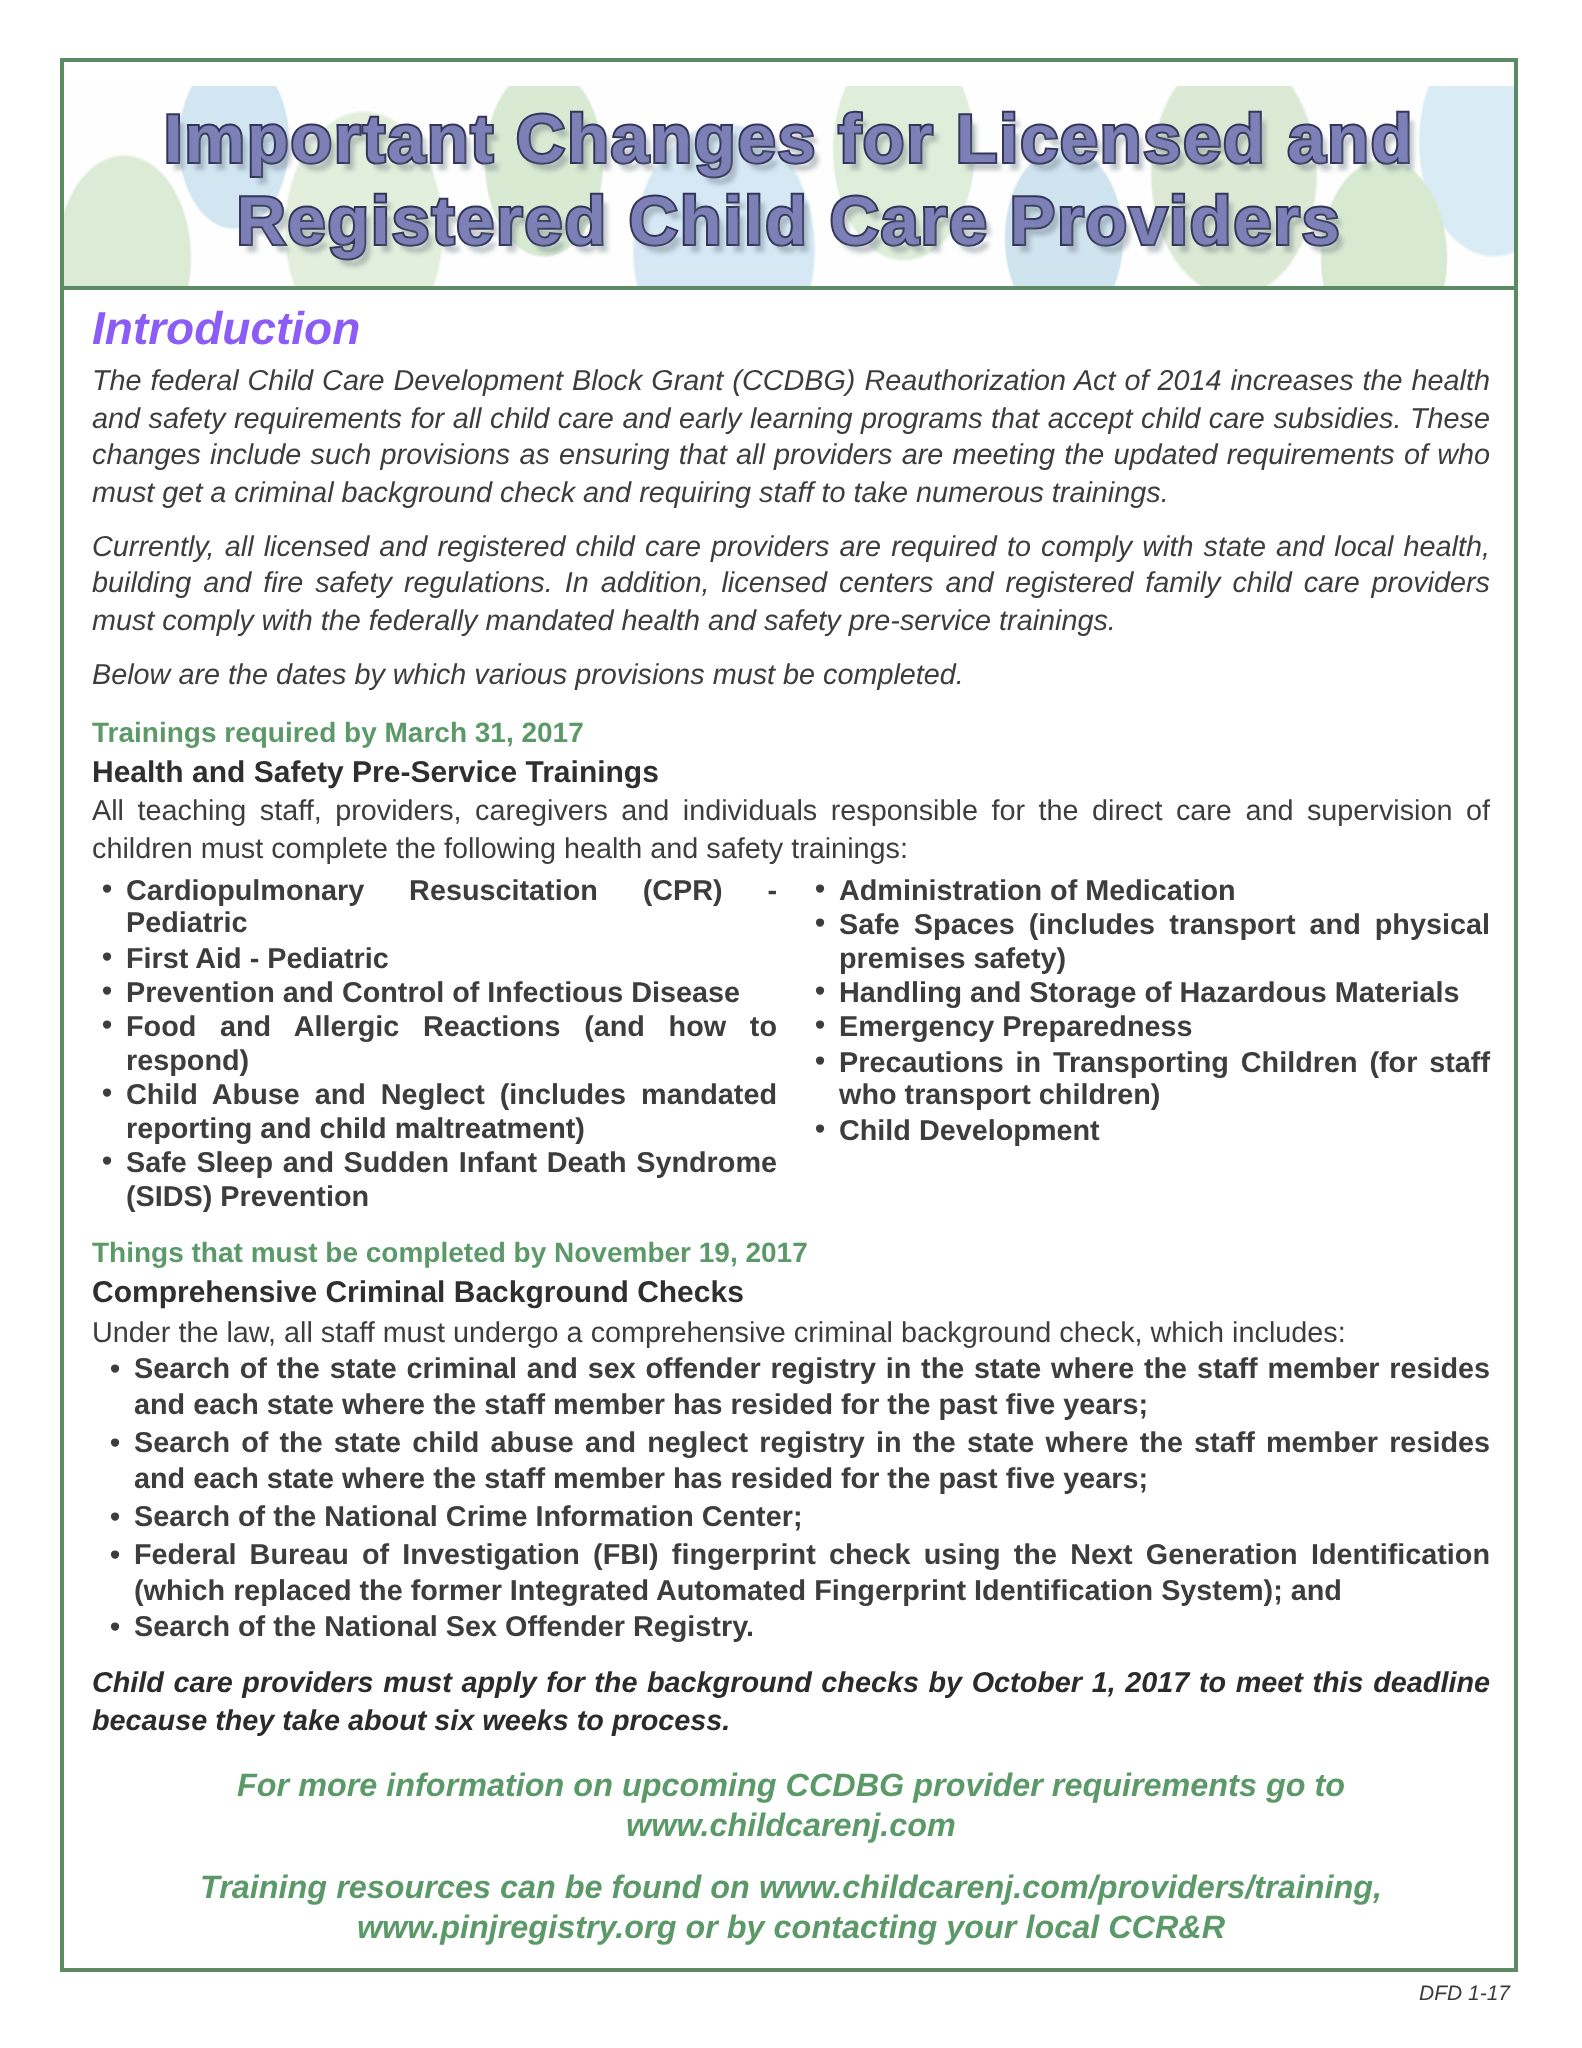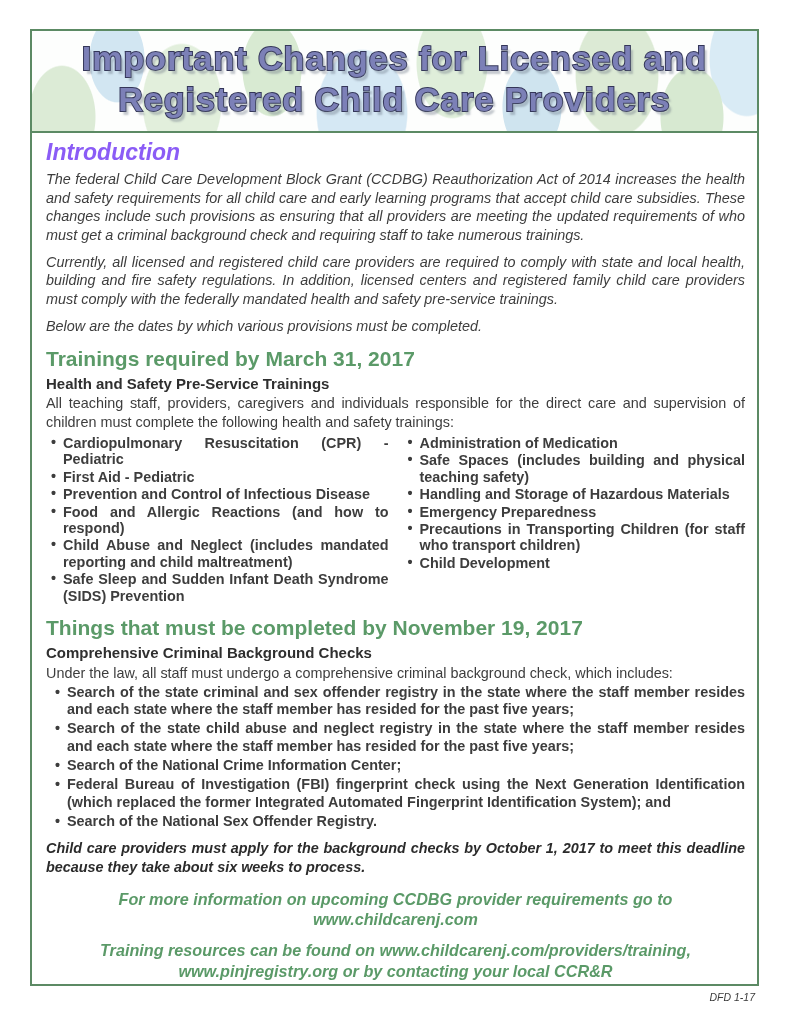--- a/index.html
+++ b/index.html
@@ -22,35 +22,36 @@
       radial-gradient(ellipse 28px 44px at 85px 28px,  #d2e6f2 97%, rgba(210,230,242,0) 100%),
       radial-gradient(ellipse 40px 60px at 150px 72px, #e2efdc 97%, rgba(226,239,220,0) 100%),
       radial-gradient(ellipse 30px 48px at 240px 38px, #d8ead2 97%, rgba(216,234,210,0) 100%),
       radial-gradient(ellipse 46px 64px at 330px 82px, #d5e8f4 97%, rgba(213,232,244,0) 100%),
       radial-gradient(ellipse 36px 56px at 420px 32px, #dfeeda 97%, rgba(223,238,218,0) 100%),
       radial-gradient(ellipse 30px 46px at 500px 76px, #cfe4ef 97%, rgba(207,228,239,0) 100%),
       radial-gradient(ellipse 42px 62px at 585px 44px, #dcead5 97%, rgba(220,234,213,0) 100%),
       radial-gradient(ellipse 32px 50px at 660px 86px, #d7e9d1 97%, rgba(215,233,209,0) 100%),
       radial-gradient(ellipse 38px 58px at 715px 28px, #d9ebf5 97%, rgba(217,235,245,0) 100%),
       #fdfefd;
+    margin-top: 12px;
   }
   .banner-title {
     padding-top:7px;
     font-size:34px; font-weight:bold; letter-spacing:1px; line-height:1.22;
     color:#7c80b7;
     -webkit-text-stroke:2px #343659;
     paint-order:stroke fill;
     text-shadow:3px 4px 2px rgba(100,110,125,0.38);
   }
 
   
   .content { padding:5px 12px 0 14px; color:#3d3d3d; font-size:14.4px; line-height:1.3; }
 
   .h-intro { color:#8b5cf6; font-size:23px; font-weight:bold; font-style:italic; margin-bottom:2px; }
-  .h-section { color:#5b9a68; font-size:21px; font-weight:bold; margin:9px 0 2px 0; }
+  .h-section { color:#5b9a68; font-size:14px; font-weight:bold; margin:9px 0 2px 0; }
   .h-sub { color:#2f2f2f; font-size:15px; font-weight:bold; margin-bottom:1px; }
 
   .para { text-align:justify; margin-bottom:8px; }
   .para-italic { font-style:italic; }
   .para-note { font-weight:bold; font-style:italic; color:#2b2b2b; margin:9px 0 8px 0; text-align:justify; }
 
   .cols { display:flex; gap:14px; margin:2px 0 2px 0; }
   .col { flex:1 1 0; }
 
   ul.bullets { list-style:none; }
@@ -103,21 +104,21 @@
         <ul class="bullets col">
             <li>Cardiopulmonary Resuscitation (CPR) - Pediatric</li>
             <li>First Aid - Pediatric</li>
             <li>Prevention and Control of Infectious Disease</li>
             <li>Food and Allergic Reactions (and how to respond)</li>
             <li>Child Abuse and Neglect (includes mandated reporting and child maltreatment)</li>
             <li>Safe Sleep and Sudden Infant Death Syndrome (SIDS) Prevention</li>
           </ul>
         <ul class="bullets col">
             <li>Administration of Medication</li>
-            <li>Safe Spaces (includes building and physical teaching safety)</li>
+            <li>Safe Spaces (includes transport and physical premises safety)</li>
             <li>Handling and Storage of Hazardous Materials</li>
             <li>Emergency Preparedness</li>
             <li>Precautions in Transporting Children (for staff who transport children)</li>
             <li>Child Development</li>
           </ul>
       </div>
 
 
       <div class="h-section">Things that must be completed by November 19, 2017</div>
       <div class="h-sub">Comprehensive Criminal Background Checks</div>

